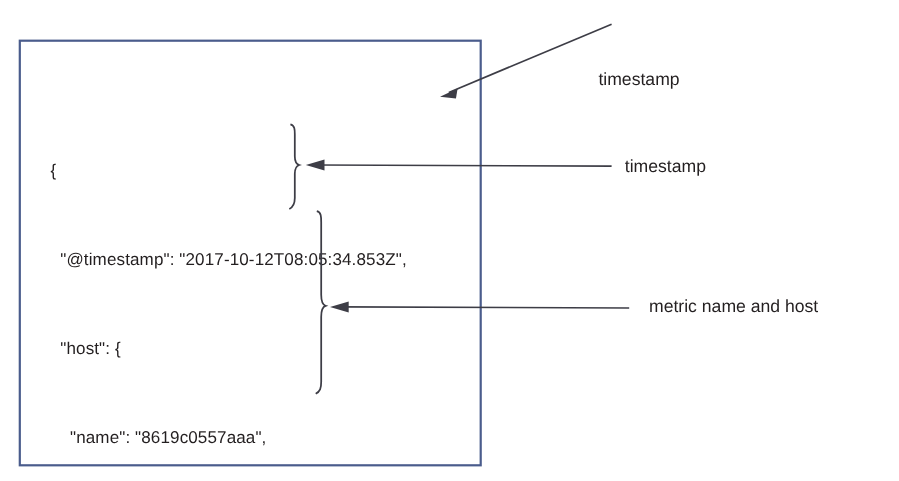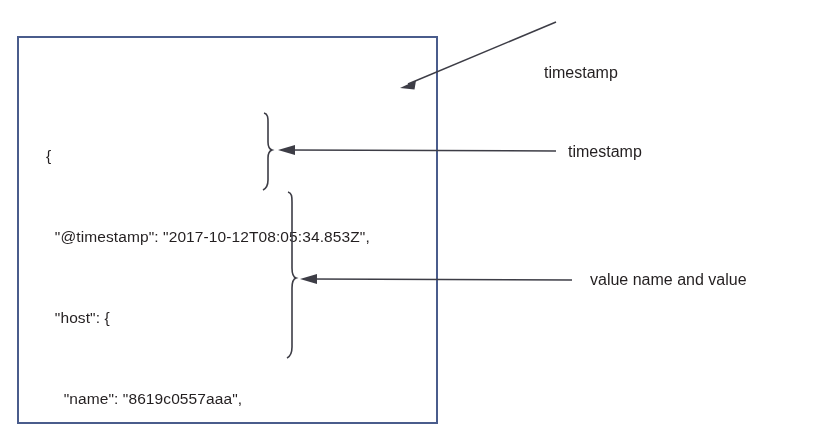--- a/index.html
+++ b/index.html
@@ -101,21 +101,21 @@
     
     
     
   </div>
 </div>
 
 <div class="annot-label" id="label-timestamp">timestamp</div>
 
 <div class="annot-label" id="label-dimensions">timestamp</div>
 
-<div class="annot-label" id="label-metric">value name and value</div>
+<div class="annot-label" id="label-metric">metric name and host</div>
 
 <svg id="overlay" viewBox="0 0 817 437">
 
   <g>
     <path class="brace-path" d="M 264,113
              C 268,114 268,118 268,122
              L 268,142
              C 268,147 269,149 272,150
              C 269,151 268,153 268,158
              L 268,180

